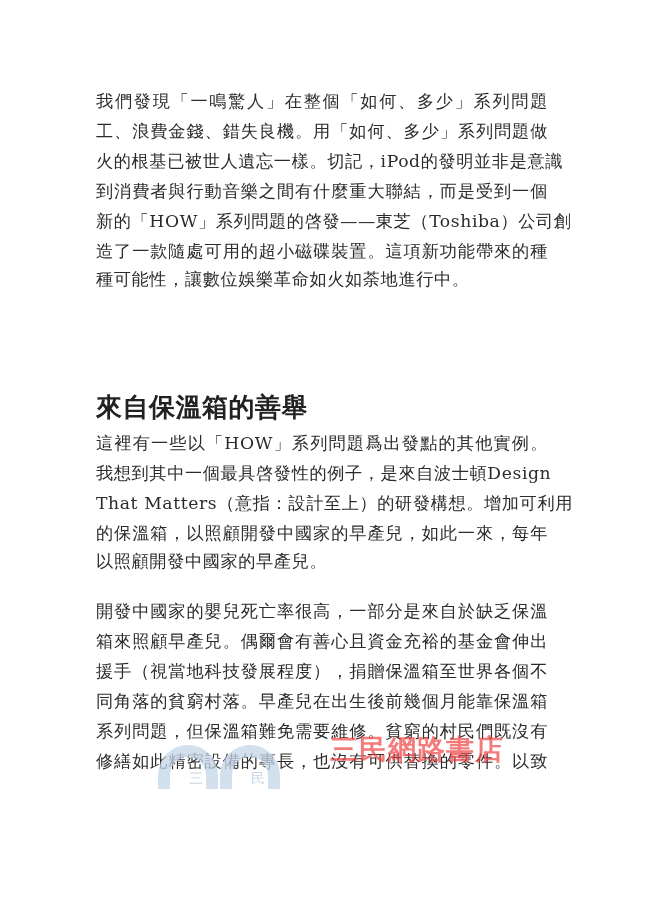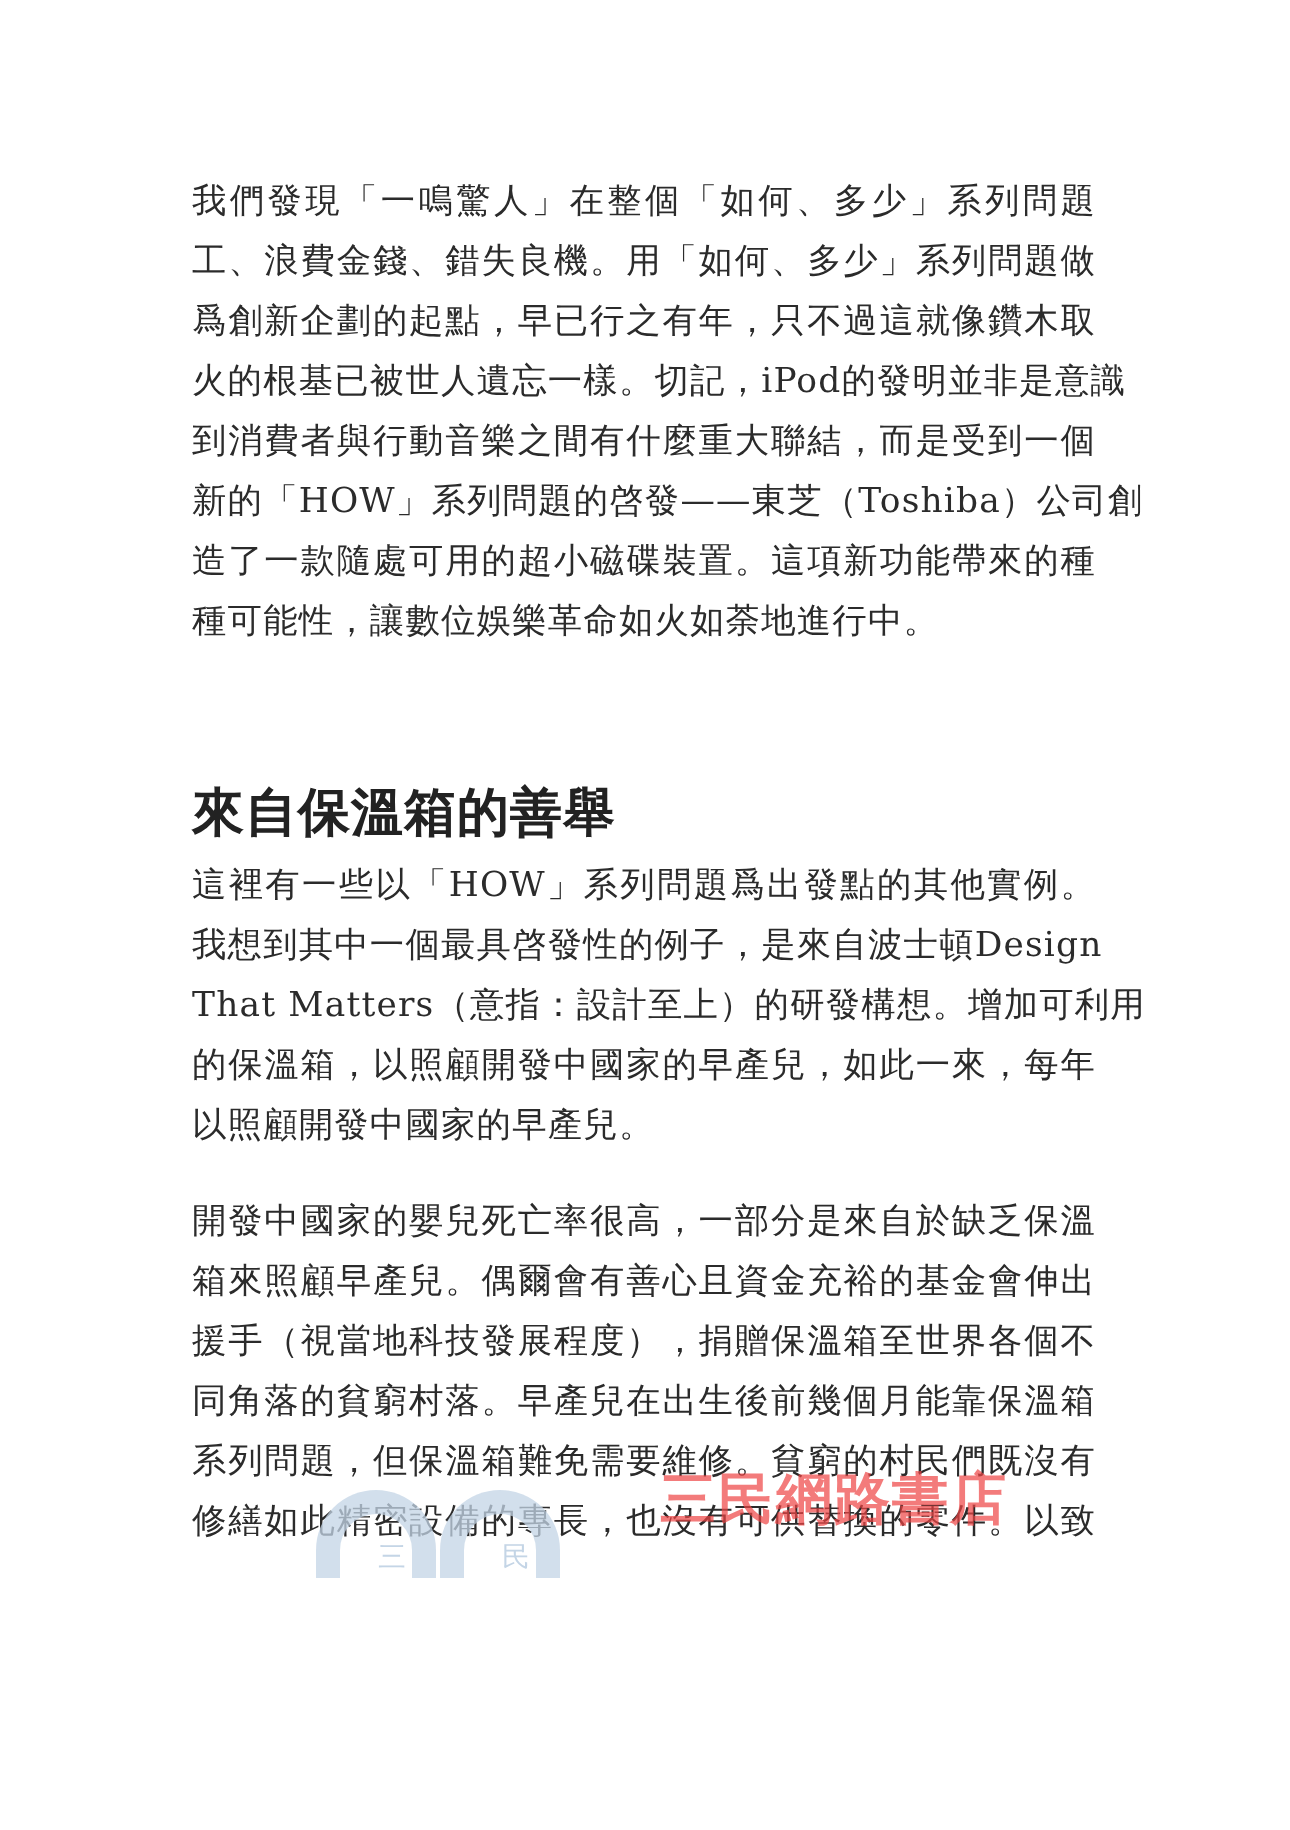--- a/index.html
+++ b/index.html
@@ -2,21 +2,21 @@
 <html><head>
 <meta charset="utf-8">
 <style>
   html, body { margin:0; padding:0; background:#ffffff; }
   body { width:645px; height:915px; position:relative; overflow:hidden; }
   .page { position:absolute; left:0; top:0; width:645px; height:915px; background:#fff; }
   .para { position:absolute; left:96px; width:452px; margin:0;
           font-family:"DejaVu Serif","Liberation Serif",serif; font-size:17.2px;
           line-height:30px; color:#2b2b2b; letter-spacing:0.6px; text-align:justify; }
   .line { display:block; white-space:nowrap; height:30px; text-align-last:justify; text-align:justify; }
-  .line.last { text-align-last:left; }
+  .line.last { text-align-last:left;font-family:Liberation Mono, monospace; }
   .heading { position:absolute; left:96px; top:392px; margin:0;
              font-family:"DejaVu Sans","Liberation Sans",sans-serif; font-weight:bold;
              font-size:26px; line-height:30px; color:#222; letter-spacing:0.5px;text-align:center; }
   .wm { position:absolute; left:0; top:0; width:645px; height:915px; pointer-events:none; }
   .wm-arc { position:absolute; border:12px solid #c4d5e6; border-bottom:none;
             border-radius:60px 60px 0 0; width:36px; height:32px; opacity:0.75; }
   .wm-char { position:absolute; font-family:"DejaVu Sans","Liberation Sans",sans-serif;
              font-size:14px; color:#c4d5e6; }
   .wm-title { position:absolute; left:330px; top:731px; font-family:"DejaVu Sans","Liberation Sans",sans-serif;
               font-size:28px; font-weight:bold; color:#ef4444; letter-spacing:1px; opacity:0.7; }
@@ -24,21 +24,20 @@
             font-size:16px; color:#bccfe2; letter-spacing:0.4px; }
 </style>
 </head>
 <body>
 
 <div class="page">
 
   <div class="para" style="top:86px;">
     <span class="line">我們發現「一鳴驚人」在整個「如何、多少」系列問題</span>
     <span class="line">工、浪費金錢、錯失良機。用「如何、多少」系列問題做</span>
-    <span class="line">爲創新企劃的起點，早已行之有年，只不過這就像鑽木取</span>
     <span class="line">火的根基已被世人遺忘一樣。切記，iPod的發明並非是意識</span>
     <span class="line">到消費者與行動音樂之間有什麼重大聯結，而是受到一個</span>
     <span class="line">新的「HOW」系列問題的啓發——東芝（Toshiba）公司創</span>
     <span class="line">造了一款隨處可用的超小磁碟裝置。這項新功能帶來的種</span>
     <span class="line last">種可能性，讓數位娛樂革命如火如荼地進行中。</span>
   </div>
 
   <h2 class="heading">來自保溫箱的善舉</h2>
 
   <div class="para" style="top:428px;">

